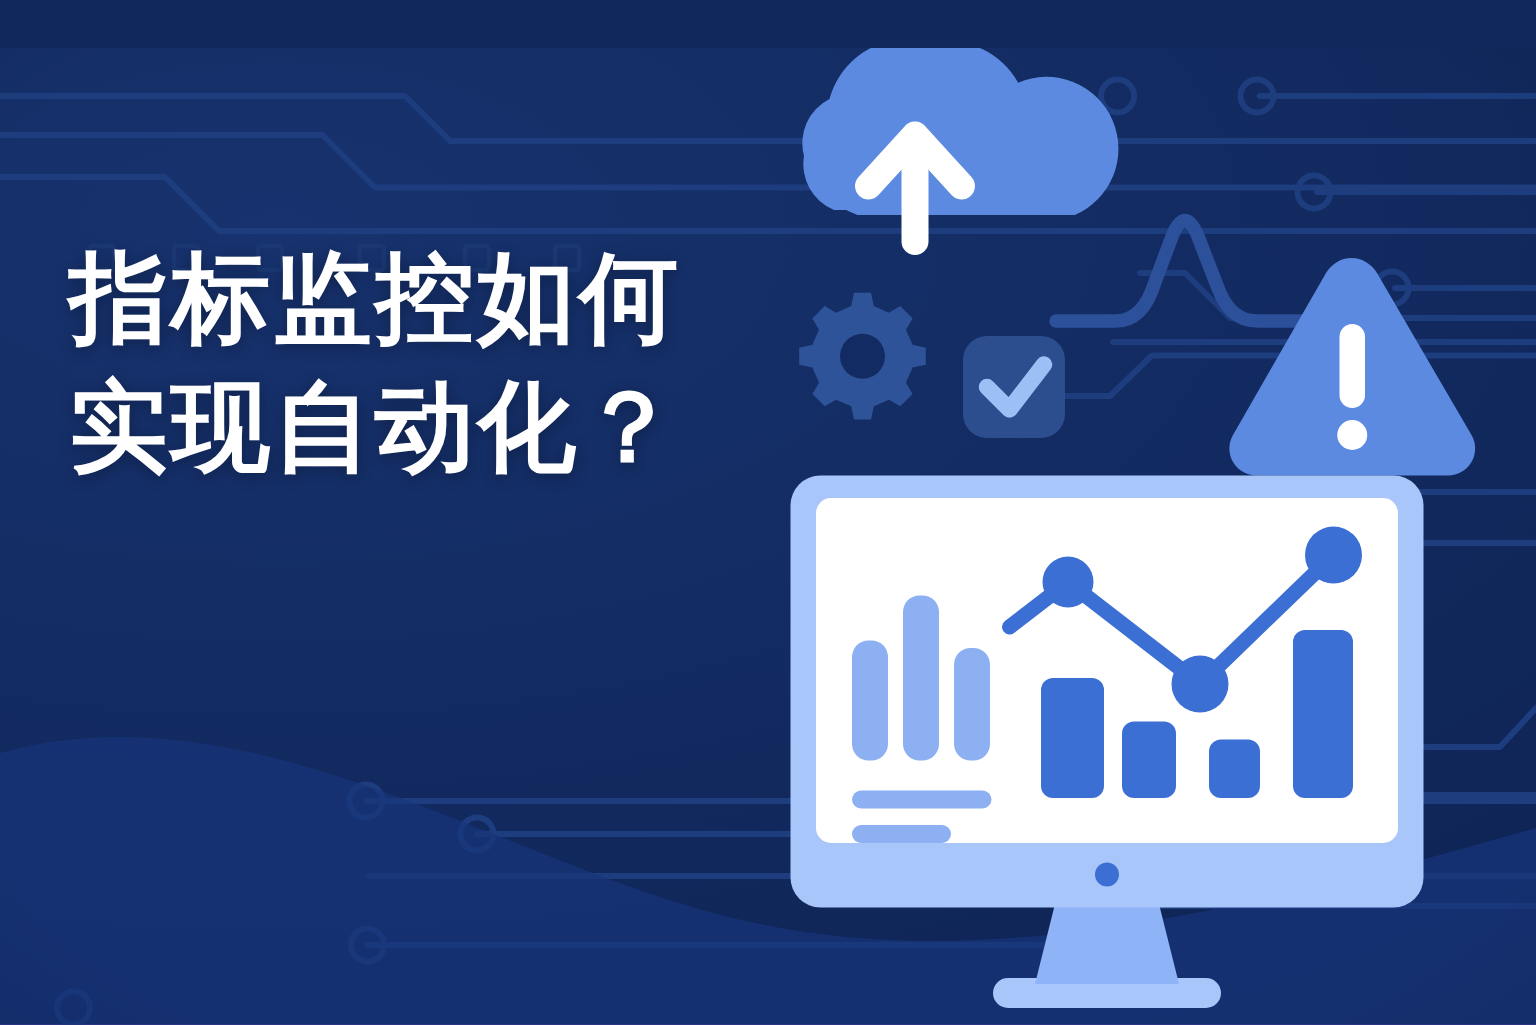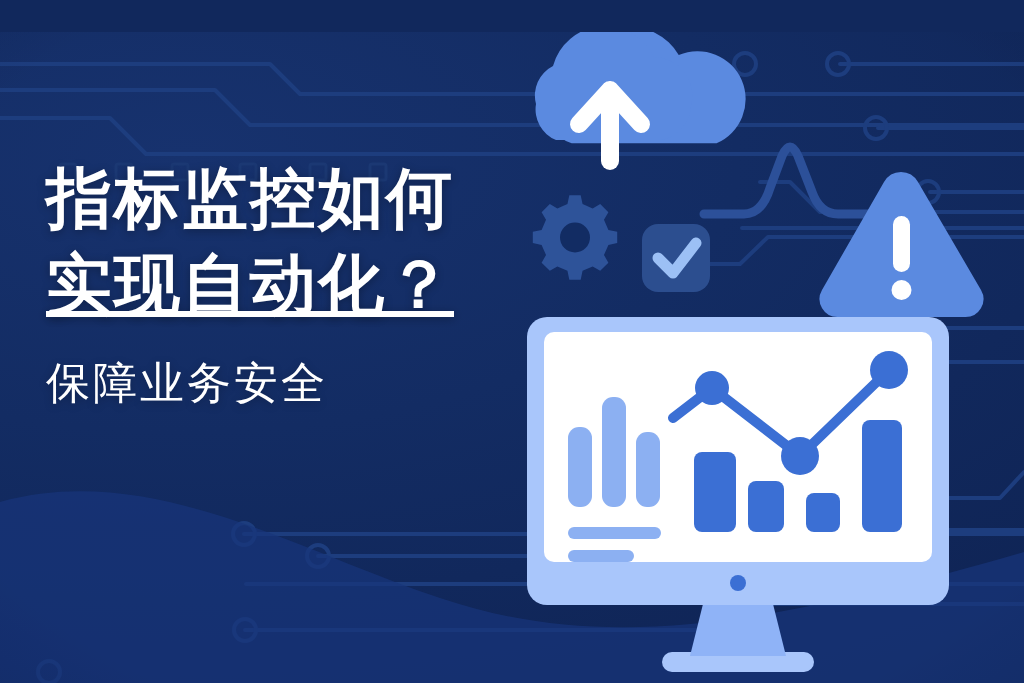--- a/index.html
+++ b/index.html
@@ -33,21 +33,21 @@
   }
   .headline {
     color:#ffffff;
     font-size:66px;
     line-height:1.24;
     font-weight:bold;
     letter-spacing:2px;
     text-shadow:0 2px 10px rgba(0,0,0,.30);
     white-space:nowrap;
   }
-  .headline .l2 { margin-top:4px;text-decoration:underline; }
+  .headline .l2 { margin-top:4px; }
   .subhead {
     margin-top:28px;
     color:#ffffff;
     font-size:44px;
     line-height:1.34;
     font-weight:500;
     letter-spacing:3px;
     text-shadow:0 2px 8px rgba(0,0,0,.25);
     white-space:nowrap;
   }
@@ -200,17 +200,16 @@
       </g>
     </g>
   </svg>
 
   <div class="text-block">
     <div class="headline">
       <div class="l1">指标监控如何</div>
       <div class="l2">实现自动化？</div>
     </div>
     <div class="subhead">
-      <div>保障业务安全</div>
     </div>
   </div>
 
 </div>
 
 </body></html>

